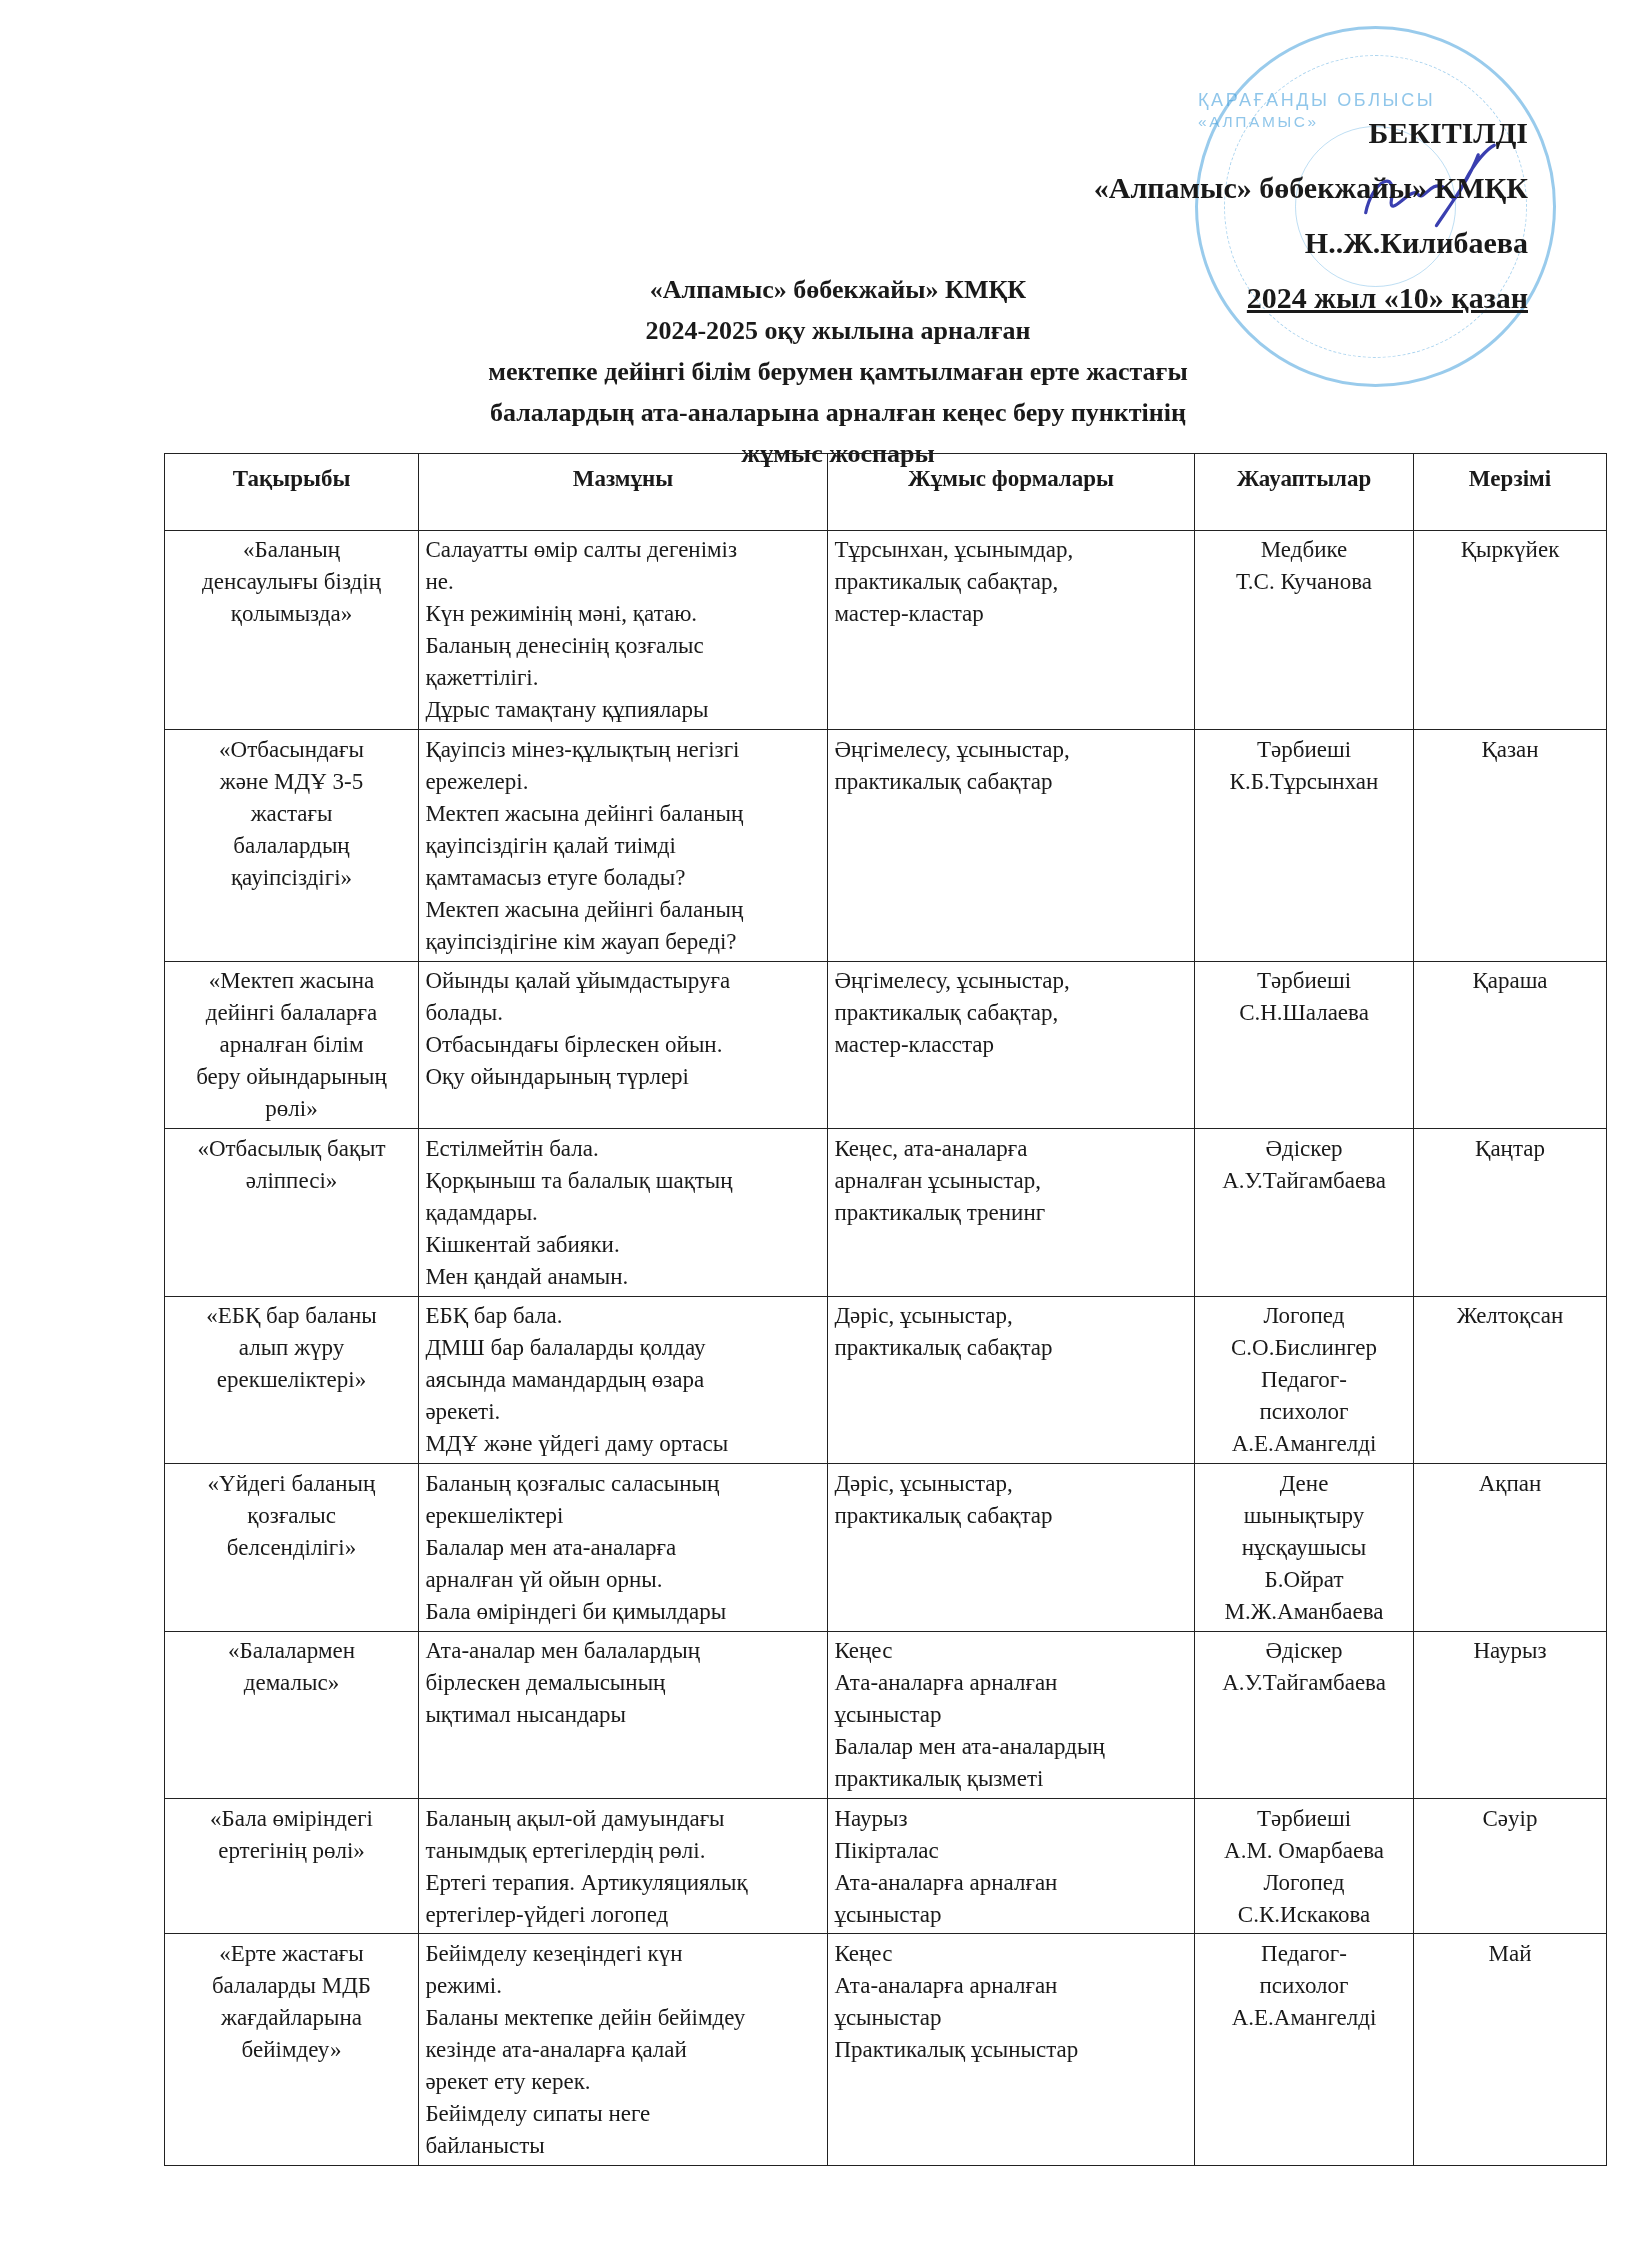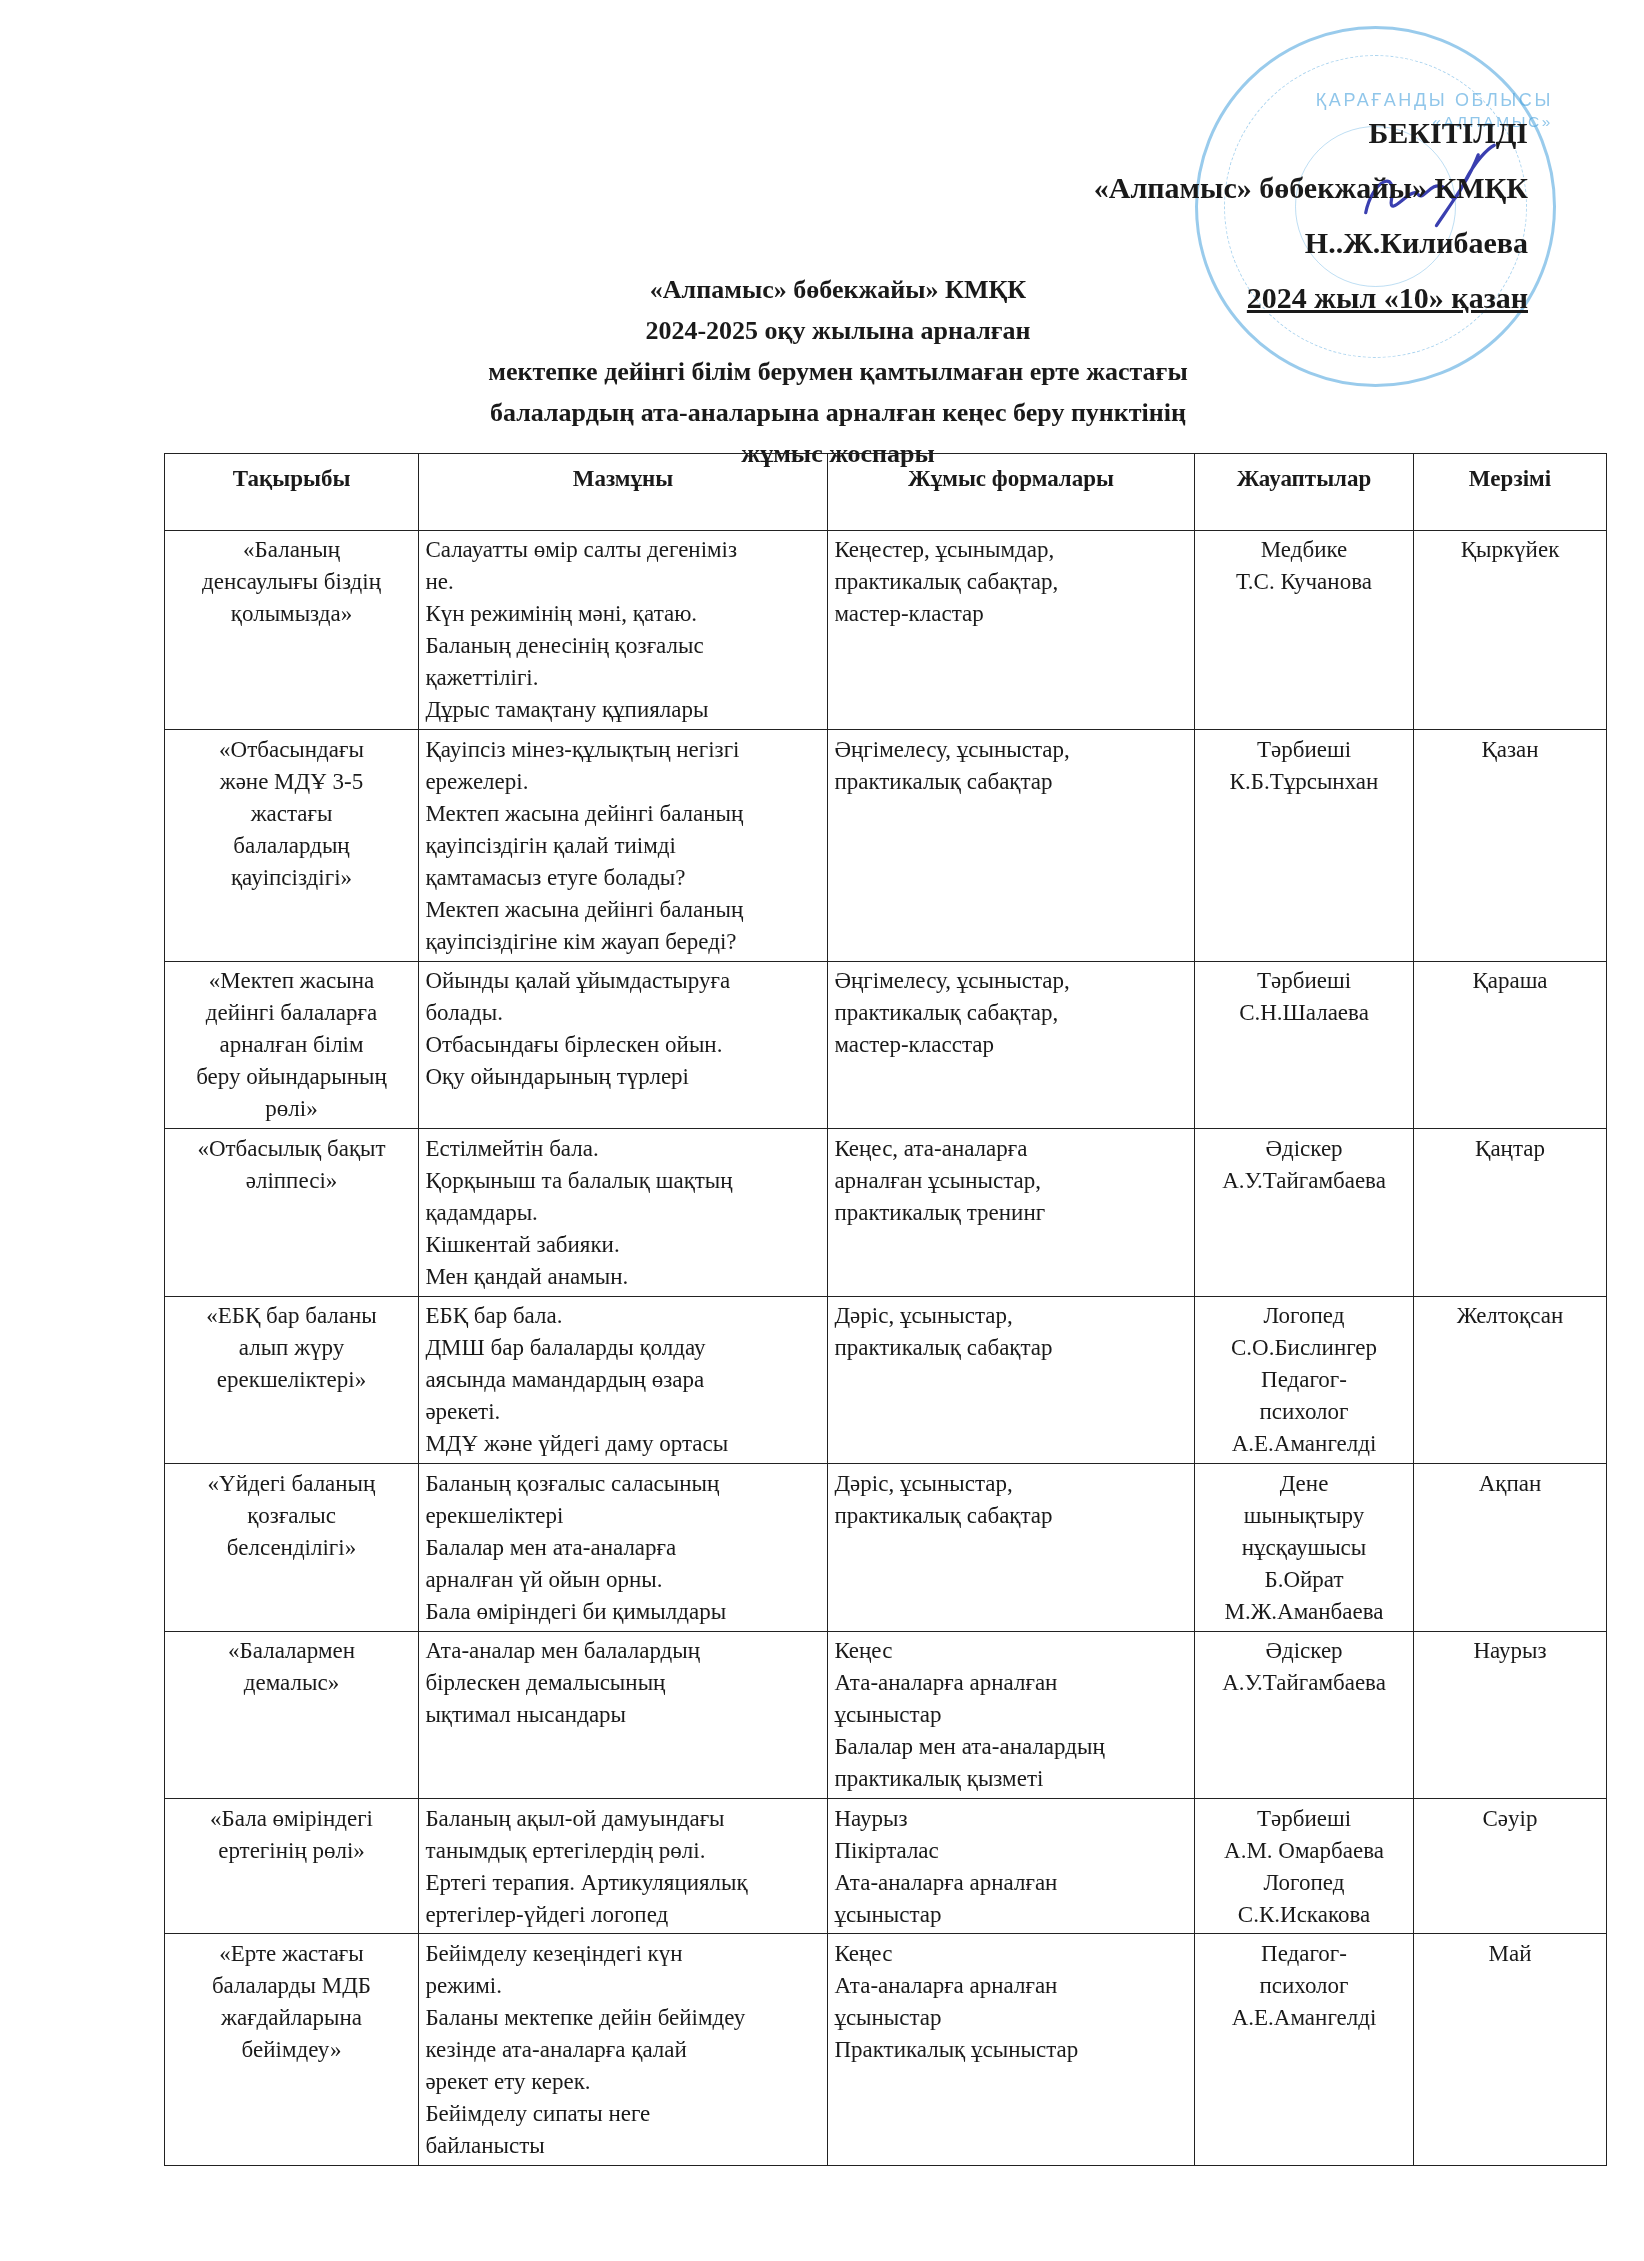--- a/index.html
+++ b/index.html
@@ -14,21 +14,21 @@
   }
   .stamp::before {
     content: ""; position: absolute; inset: 26px; border-radius: 50%;
     border: 1.9px dashed rgba(70,160,220,0.45);
   }
   .stamp::after {
     content: ""; position: absolute; inset: 97px; border-radius: 50%;
     border: 1.9px solid rgba(70,160,220,0.35);
   }
   .stamp-text {
-    position: absolute; left: 0; right: 0; top: 61px; text-align: right;
+    position: absolute; left: 0; right: 0; top: 61px; text-align: left;
     font-family: "Liberation Sans", sans-serif; font-size: 18px;
     color: rgba(70,160,220,0.6); letter-spacing: 2.6px;
   }
   .stamp-text2 { top: 84px; font-size: 15.5px; }
   .signature {
     position: absolute; left: 1359px; top: 142px; width: 142px; height: 90px;
   }
   .approval {
     position: absolute; right: 116px; top: 97px; text-align: right;
     font-weight: bold; font-size: 30px; line-height: 39px;
@@ -113,21 +113,21 @@
         </td>
         <td class="l">
           <span class="ln">Салауатты өмір салты дегеніміз</span>
           <span class="ln">не.</span>
           <span class="ln">Күн режимінің мәні, қатаю.</span>
           <span class="ln">Баланың денесінің қозғалыс</span>
           <span class="ln">қажеттілігі.</span>
           <span class="ln">Дұрыс тамақтану құпиялары</span>
         </td>
         <td class="l">
-          <span class="ln">Кеңестер, ұсынымдар,</span>
+          <span class="ln">Тұрсынхан, ұсынымдар,</span>
           <span class="ln">практикалық сабақтар,</span>
           <span class="ln">мастер-кластар</span>
         </td>
         <td class="c">
           <span class="ln">Медбике</span>
           <span class="ln">Т.С. Кучанова</span>
         </td>
         <td class="c">Қыркүйек</td>
       </tr>
       <tr>

